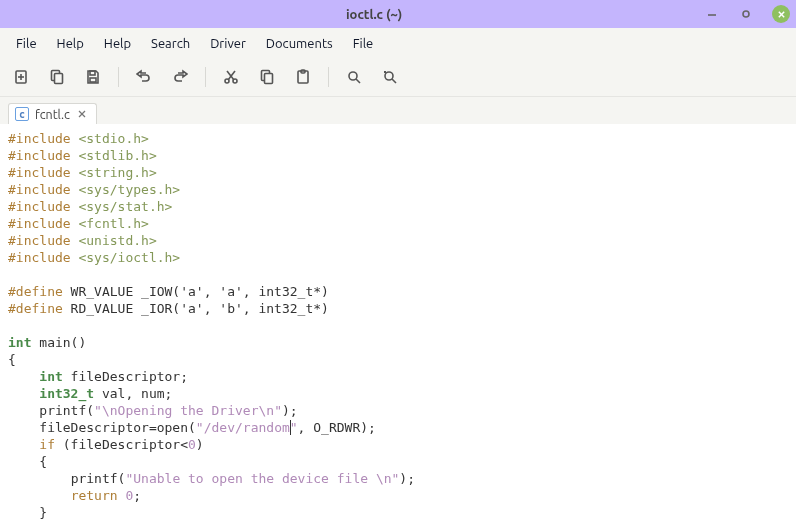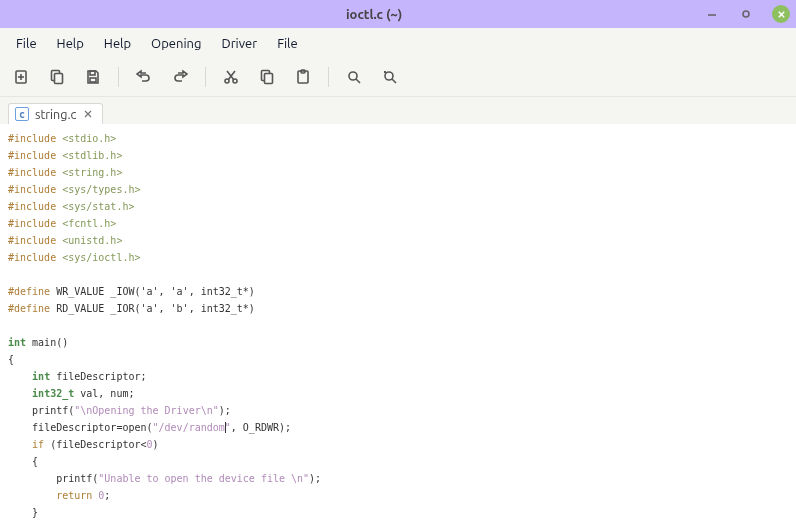--- a/index.html
+++ b/index.html
@@ -89,21 +89,21 @@
   .tab-close svg { width:8px; height:8px; }
   
   .editor {
     flex: 1;
     background: #fff;
     padding: 6px 0 0 8px;
     overflow: hidden;
   }
   pre.code {
     font-family: "DejaVu Sans Mono","Menlo","Consolas",monospace;
-    font-size: 10px;
+    font-size: 13px;
     line-height: 17px;
     color: #333;
     white-space: pre;
   }
   .k-pre { color: #ad7e36; }     
   .k-inc { color: #849858; }     
   .k-key { color: #ad7e36; }     
   .k-type{ color: #4a8a4a; font-weight: bold; }  
   .k-str { color: #b08ab8; }     
   .k-esc { color: #b08ab8; }     
@@ -139,22 +139,23 @@
           <line x1="8" y1="2" x2="2" y2="8" stroke="#fff" stroke-width="1.6"></line>
         </svg>
     </div>
   </div>
 </div>
 
 <div class="menubar">
   <div class="menuitem">File</div>
   <div class="menuitem">Help</div>
   <div class="menuitem">Help</div>
-  <div class="menuitem">Opening</div>
+  <div class="menuitem">Search</div>
   <div class="menuitem">Driver</div>
+  <div class="menuitem">Documents</div>
   <div class="menuitem">File</div>
 </div>
 
 <div class="toolbar">
   <div class="tool-group">
     <span class="tool-btn">
       <svg viewBox="0 0 16 16">
           <rect x="3" y="2" width="10" height="12" rx="1"></rect>
           <line x1="8" y1="5" x2="8" y2="11"></line>
           <line x1="5" y1="8" x2="11" y2="8"></line>
@@ -224,21 +225,21 @@
           <line x1="10" y1="10" x2="14" y2="14"></line>
           <path d="M2 2 L4 4 M4 2 L2 4" stroke-width="1"></path>
         </svg>
     </span>
   </div>
 </div>
 
 <div class="tabbar">
   <div class="tab">
     <span class="tab-icon">c</span>
-    <span>string.c</span>
+    <span>fcntl.c</span>
     <span class="tab-close">
       <svg viewBox="0 0 8 8">
           <line x1="1" y1="1" x2="7" y2="7" stroke="#777" stroke-width="1.3"></line>
           <line x1="7" y1="1" x2="1" y2="7" stroke="#777" stroke-width="1.3"></line>
         </svg>
     </span>
   </div>
 </div>
 
 <div class="editor">

